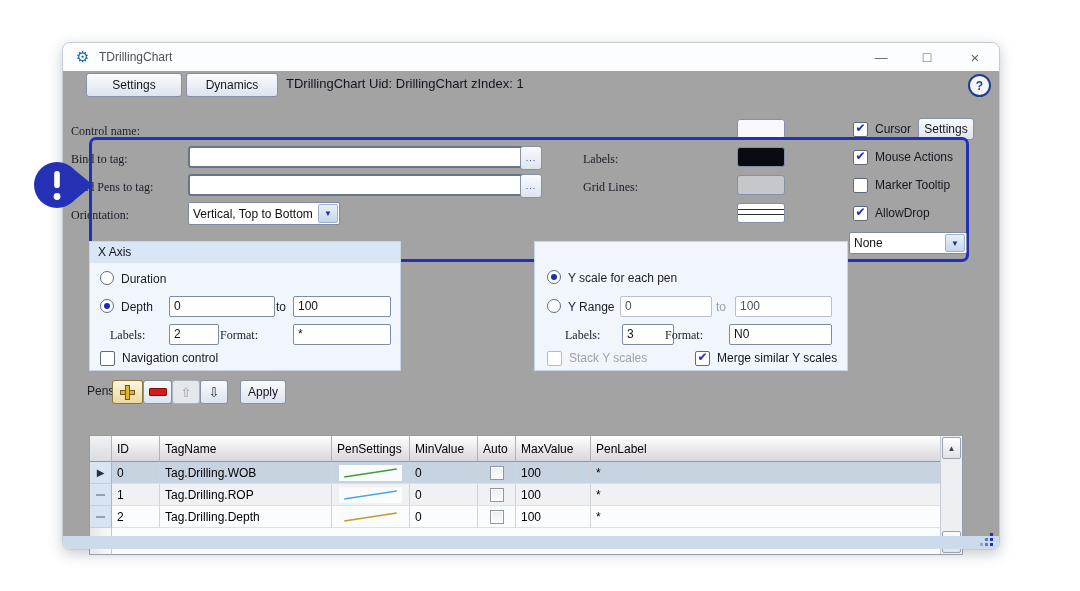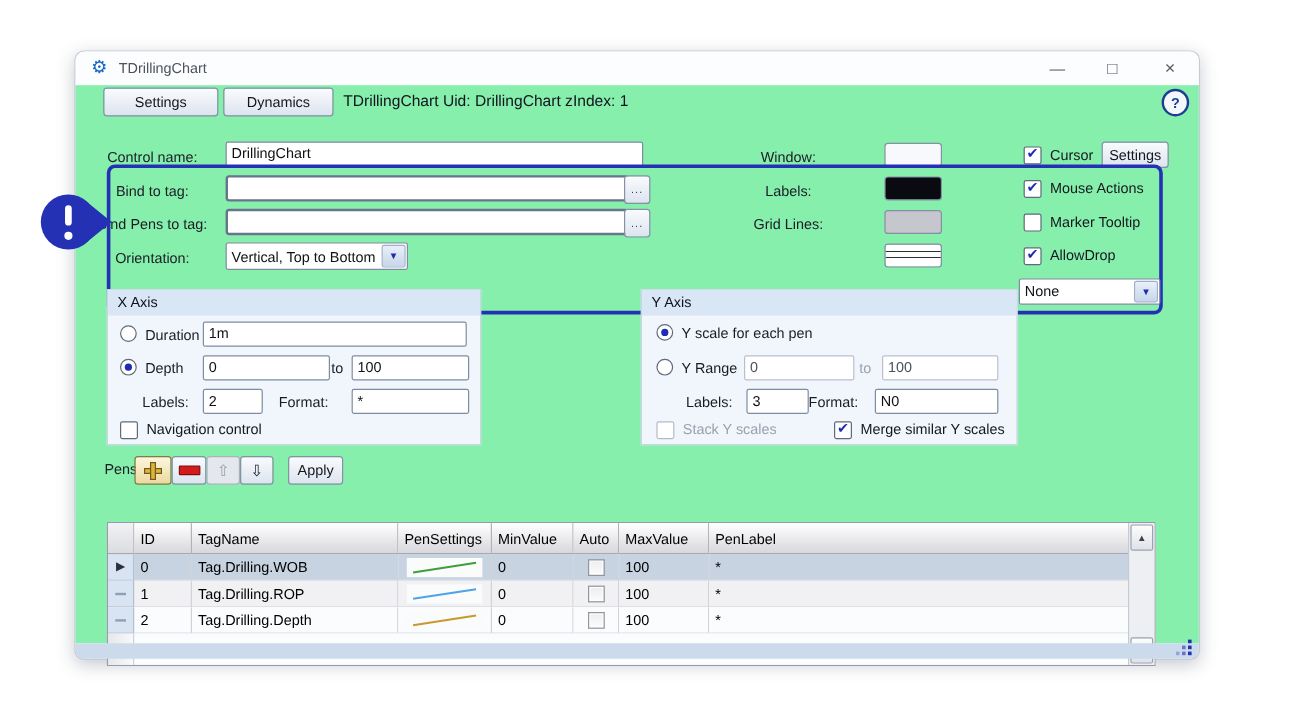--- a/index.html
+++ b/index.html
@@ -6,34 +6,34 @@
   #stage{position:relative;width:1080px;height:591px;background:#ffffff;overflow:hidden;
          font-family:"Liberation Sans","DejaVu Sans",sans-serif;-webkit-font-smoothing:antialiased;}
   
   .window{position:absolute;left:62px;top:42px;width:936px;height:506px;background:#fbfcfe;
           border:1px solid #c6cad3;border-radius:8px;box-shadow:0 4px 14px rgba(70,80,100,.30);}
   .titlebar{position:absolute;left:0;top:0;width:100%;height:28px;background:#fcfdfe;border-radius:8px 8px 0 0;}
   .title-gear{position:absolute;left:13px;top:5px;font-size:15px;color:#1566c4;line-height:18px;}
   .title-text{position:absolute;left:36px;top:0;line-height:28px;font-size:12px;color:#4d525c;}
   .winbtn{position:absolute;top:0;width:40px;height:28px;display:flex;align-items:center;justify-content:center;
           color:#585d66;font-size:13px;cursor:default;}
-  .body{position:absolute;left:0;top:28px;width:100%;height:465px;background:#86efac;}
+  .body{position:absolute;left:0;top:28px;width:100%;height:465px;background:#a3a3a3;}
   .statusbar{position:absolute;left:0;top:493px;width:100%;height:13px;background:#ccdbeb;border-radius:0 0 7px 7px;}
   
   .btn{position:absolute;display:flex;align-items:center;justify-content:center;
        background:linear-gradient(#f9fbfd,#dde4ef);border:1px solid #8691a7;border-radius:3px;
        font-size:12px;color:#14161c;cursor:default;}
   .hdr-info{position:absolute;left:223px;top:30px;height:22px;line-height:22px;font-size:13px;color:#121420;white-space:nowrap;}
   .help{position:absolute;left:905px;top:31px;width:19px;height:19px;border:2px solid #1e3d92;border-radius:50%;
         display:flex;align-items:center;justify-content:center;font-size:12px;font-weight:bold;color:#1e3d92;background:#f4f7fc;}
   
   .hibox{position:absolute;left:26px;top:66px;width:874px;height:119px;border:3px solid #2431b5;border-radius:7px;pointer-events:none;}
   .badge{position:absolute;left:-30px;top:86px;width:62px;height:56px;pointer-events:none;}
   
-  .lbl{position:absolute;font-size:12px;color:#191c25;text-align:center;line-height:20px;white-space:nowrap;}
+  .lbl{position:absolute;font-size:12px;color:#191c25;text-align:left;line-height:20px;white-space:nowrap;font-family:Liberation Serif, serif;}
   .llbl{position:absolute;font-size:12px;color:#191c25;line-height:20px;white-space:nowrap;}
   .tb{position:absolute;background:#fff;border:1px solid #7e8ca2;border-radius:2px;font-size:12px;
       line-height:19px;height:19px;padding:0 4px;color:#101114;white-space:nowrap;overflow:hidden;}
   .tb.thick{border:2px solid #67758c;border-radius:3px;height:18px;}
   .tb.off{border-color:#b9c0cb;color:#49525e;}
   .select{position:absolute;background:#fff;border:1px solid #7e8ca2;border-radius:2px;display:flex;align-items:center;}
   .select .sv{flex:1;font-size:12px;padding-left:4px;white-space:nowrap;overflow:hidden;color:#101114;}
   .select .chev{width:18px;align-self:stretch;margin:1px;background:linear-gradient(#e9f0f9,#c7d6ea);
         border:1px solid #9fb0c8;border-radius:2px;display:flex;align-items:center;justify-content:center;
         font-size:8px;color:#1d2cb2;}
@@ -99,37 +99,35 @@
     </div>
 
     <div class="body">
 
       <div class="btn" style="left:23px;top:2px;width:94px;height:22px;">Settings</div>
       <div class="btn" style="left:123px;top:2px;width:90px;height:22px;">Dynamics</div>
       <div class="hdr-info" style="top:2px;">TDrillingChart Uid: DrillingChart zIndex: 1</div>
       <div class="help" style="top:3px;">?</div>
 
       <div class="lbl" style="left:8px;top:50px;width:112px;">Control name:</div>
-      <div class="tb" style="left:125px;top:47px;width:338px;">DrillingChart</div>
 
       <div class="lbl" style="left:8px;top:78px;width:112px;">Bind to tag:</div>
       <div class="tb thick" style="left:125px;top:75px;width:324px;"></div>
       <div class="btn" style="left:457px;top:75px;width:20px;height:22px;font-size:9px;letter-spacing:1px;color:#2a3a6a;">...</div>
 
       <div class="lbl" style="left:8px;top:106px;width:112px;">Bind Pens to tag:</div>
       <div class="tb thick" style="left:125px;top:103px;width:324px;"></div>
       <div class="btn" style="left:457px;top:103px;width:20px;height:22px;font-size:9px;letter-spacing:1px;color:#2a3a6a;">...</div>
 
       <div class="lbl" style="left:8px;top:134px;width:112px;">Orientation:</div>
       <div class="select" style="left:125px;top:131px;width:150px;height:21px;">
         <span class="sv">Vertical, Top to Bottom</span>
         <span class="chev">▼</span>
       </div>
 
-      <div class="lbl" style="left:520px;top:50px;width:148px;">Window:</div>
       <div class="swatch" style="left: 674px; top: 48px; background: rgb(247, 249, 252);"></div>
 
       <div class="lbl" style="left:520px;top:78px;width:148px;">Labels:</div>
       <div class="swatch" style="left: 674px; top: 76px; background: rgb(10, 11, 17);"></div>
 
       <div class="lbl" style="left:520px;top:106px;width:148px;">Grid Lines:</div>
       <div class="swatch" style="left: 674px; top: 104px; background: rgb(198, 198, 205);"></div>
 
       <div class="swatch stroke" style="left:674px;top:132px;"></div>
 
@@ -162,41 +160,39 @@
         <polygon points="38,10 60,28 38,46" fill="#2431b5"></polygon>
         <circle cx="24" cy="28" r="23" fill="#2431b5"></circle>
         <rect x="21.2" y="14" width="5.6" height="17" rx="2.8" fill="#ffffff"></rect>
         <circle cx="24" cy="39.5" r="3.4" fill="#ffffff"></circle>
       </svg>
 
       <div class="group" style="left:26px;top:170px;width:310px;height:128px;">
         <div class="ghead">X Axis</div>
         <span class="radio" style="position:absolute;left:10px;top:29px;"></span>
         <span class="llbl" style="left:31px;top:27px;">Duration</span>
-        <div class="tb" style="left:79px;top:26px;width:210px;">1m</div>
 
         <span class="radio sel" style="position:absolute;left:10px;top:57px;"></span>
         <span class="llbl" style="left:31px;top:55px;">Depth</span>
         <div class="tb" style="left:79px;top:54px;width:96px;">0</div>
         <span class="llbl" style="left:186px;top:55px;">to</span>
         <div class="tb" style="left:203px;top:54px;width:88px;">100</div>
 
         <div class="lbl" style="left:20px;top:83px;width:56px;">Labels:</div>
         <div class="tb" style="left:79px;top:82px;width:40px;">2</div>
         <div class="lbl" style="left:130px;top:83px;width:66px;">Format:</div>
         <div class="tb" style="left:203px;top:82px;width:88px;">*</div>
 
         <div class="hrow" style="left:10px;top:106px;">
           <span class="cb"></span>
           <span>Navigation control</span>
         </div>
       </div>
 
       <div class="group" style="left:471px;top:170px;width:312px;height:128px;">
-        <div class="ghead">Y Axis</div>
         <span class="radio sel" style="position:absolute;left:12px;top:28px;"></span>
         <span class="llbl" style="left:33px;top:26px;text-align:center;">Y scale for each pen</span>
 
         <span class="radio" style="position:absolute;left:12px;top:57px;"></span>
         <span class="llbl" style="left:33px;top:55px;">Y Range</span>
         <div class="tb off" style="left:85px;top:54px;width:82px;">0</div>
         <span class="llbl gray" style="left:181px;top:55px;">to</span>
         <div class="tb off" style="left:200px;top:54px;width:87px;">100</div>
 
         <div class="lbl" style="left:30px;top:83px;width:52px;">Labels:</div>

